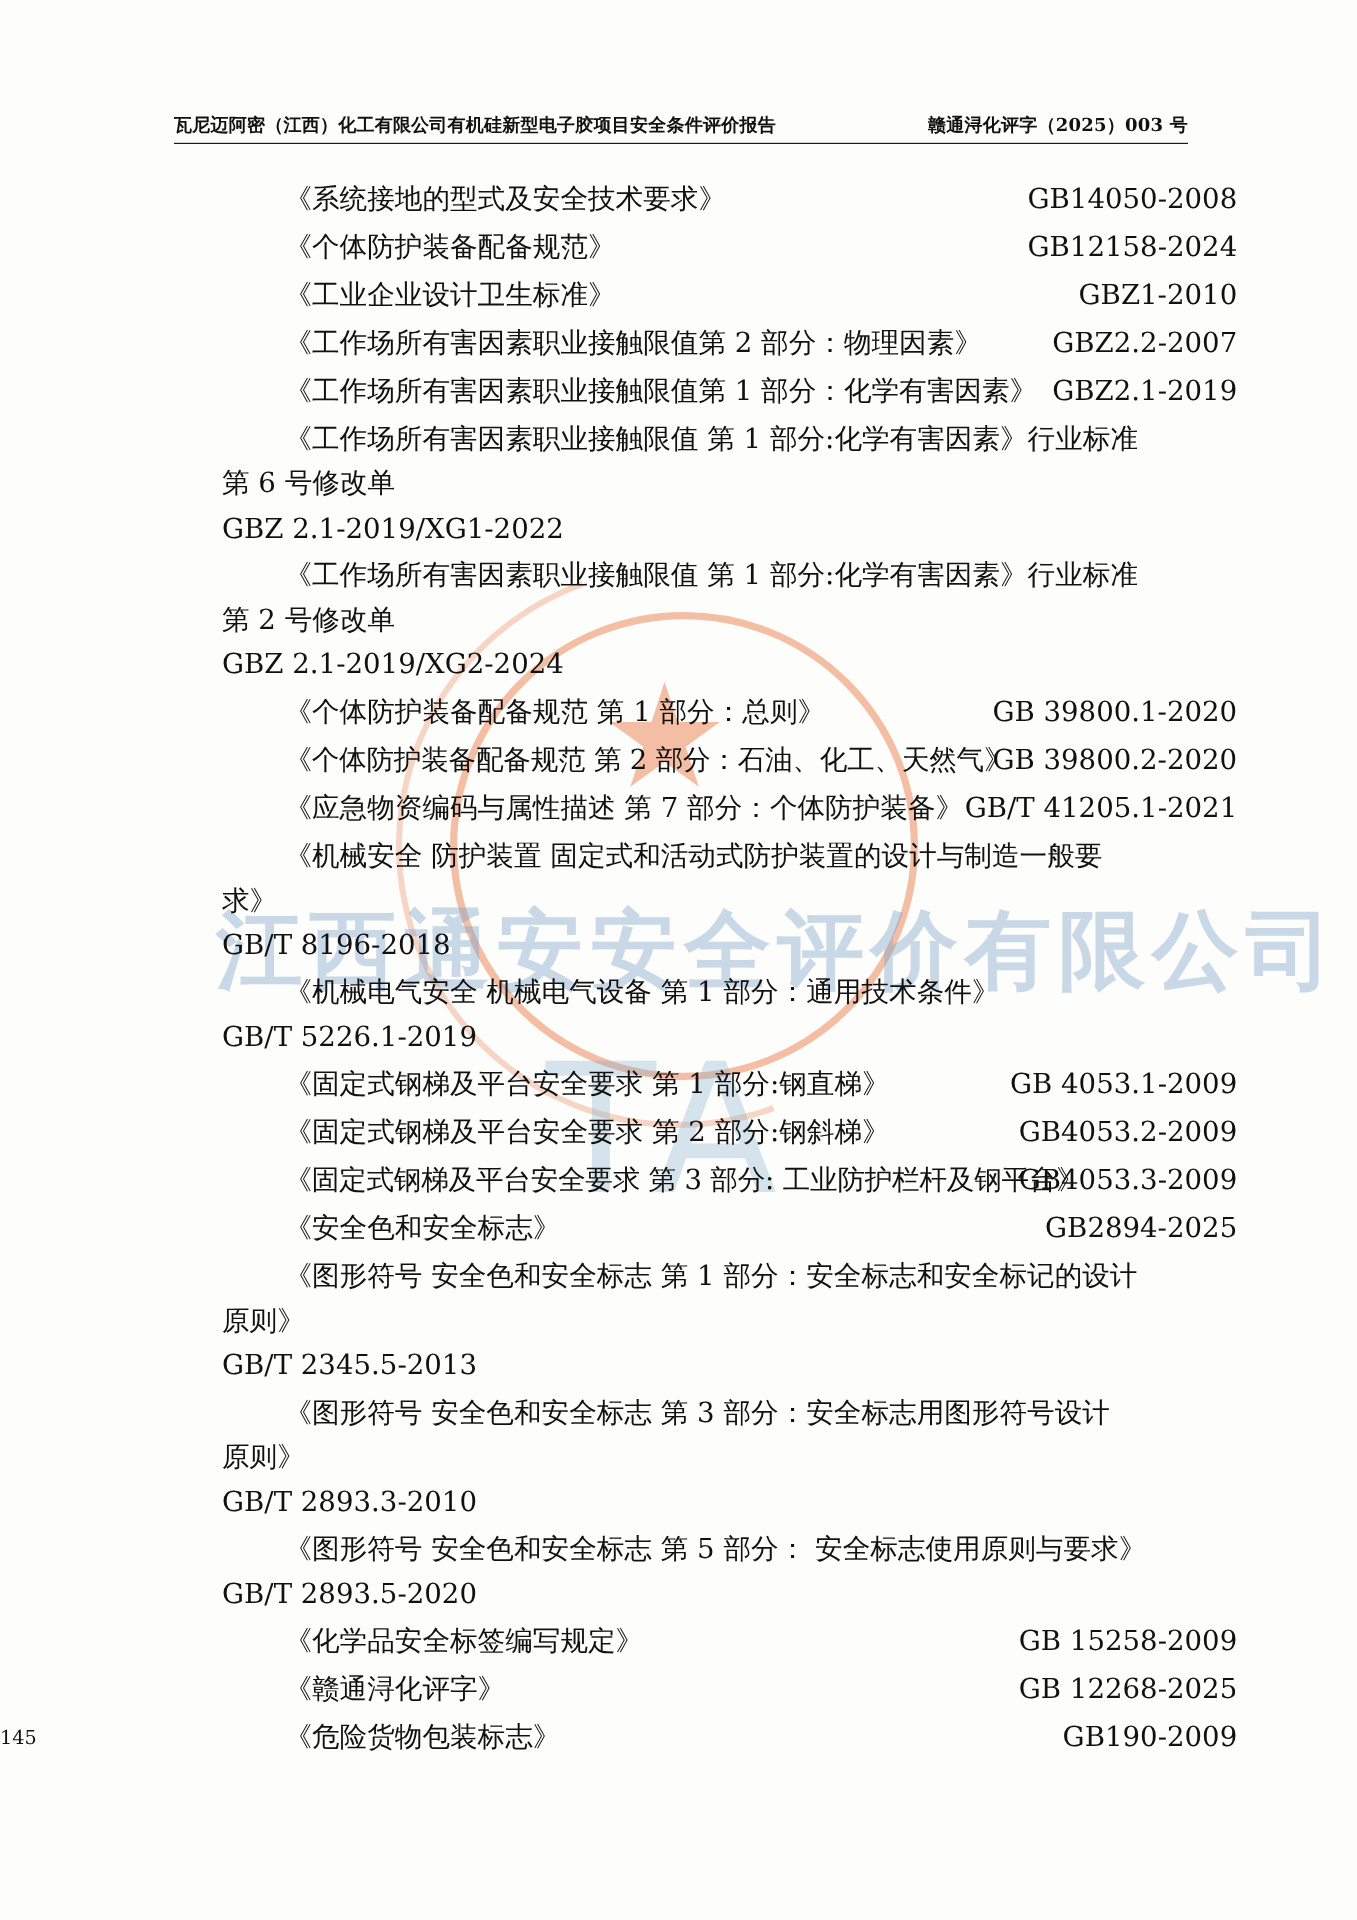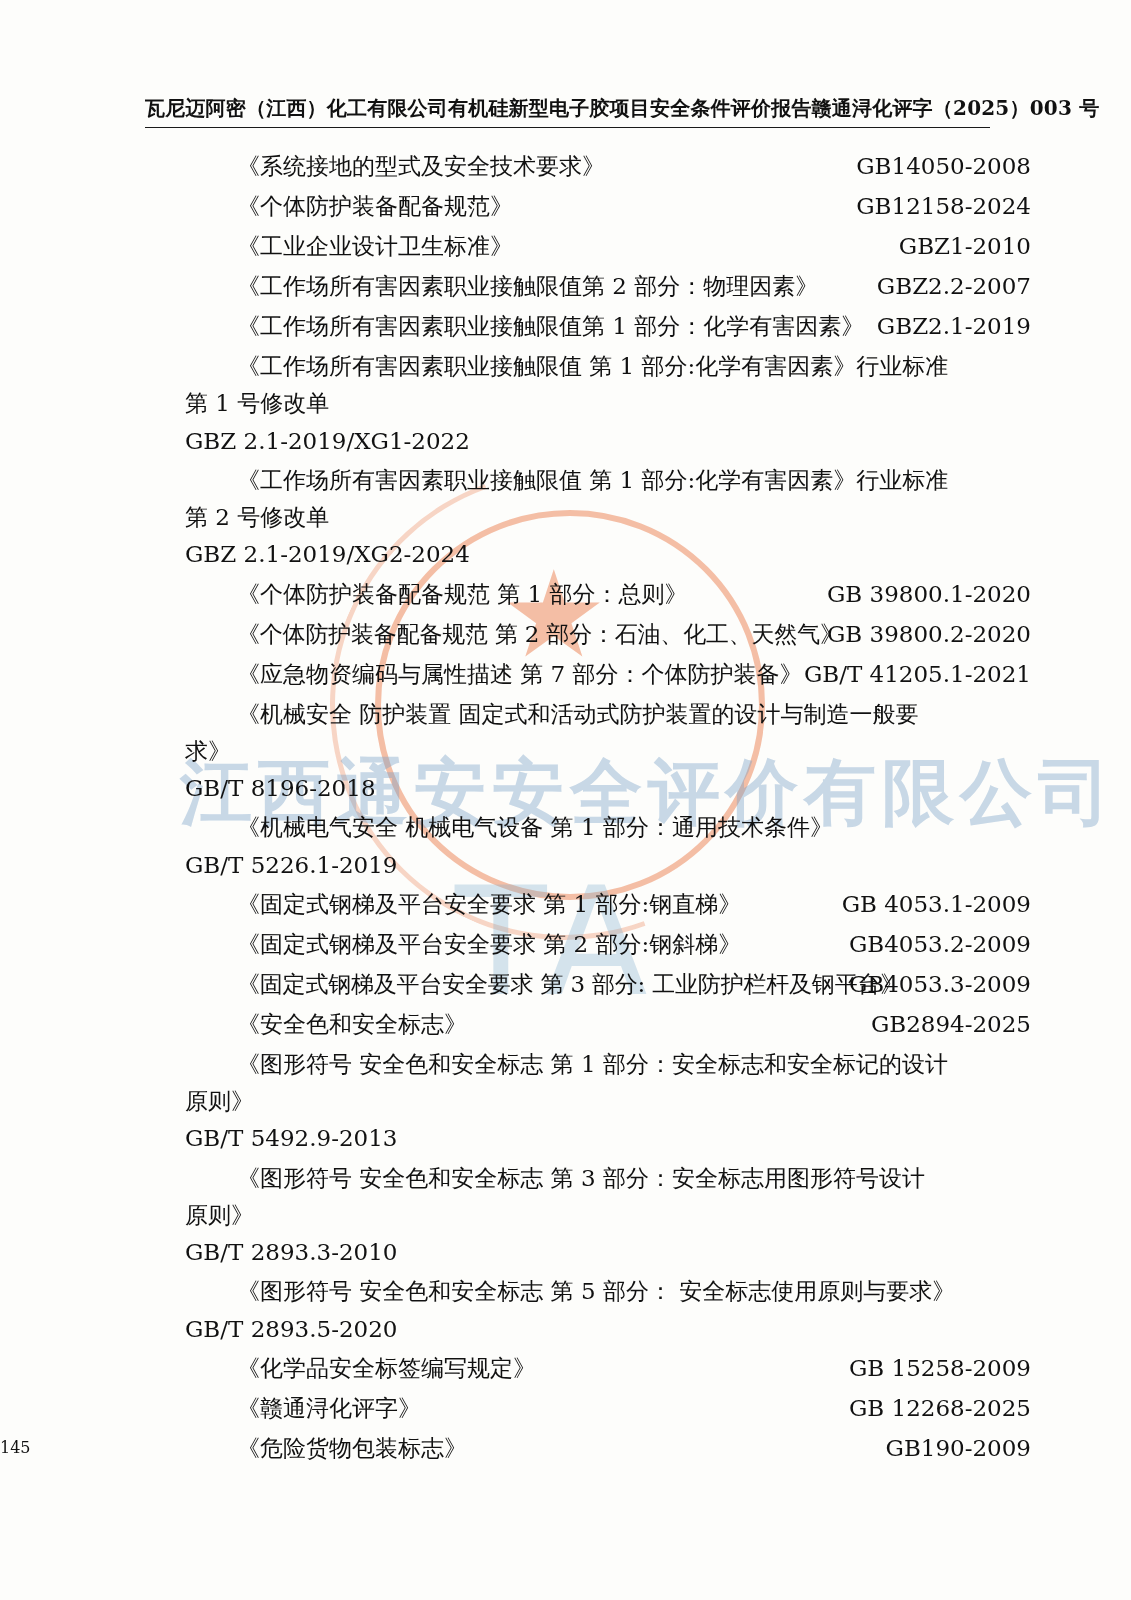--- a/index.html
+++ b/index.html
@@ -19,21 +19,21 @@
 
   
   .header {
     position: absolute;
     left: 145px;
     top: 95px;
     width: 845px;
     display: flex;
     justify-content: space-between;
     align-items: flex-end;
-    font-size: 20px;
+    font-size: 15px;
     font-weight: bold;
     letter-spacing: 0.2px;
     padding-bottom: 5px;
     border-bottom: 1.6px solid #1a1a1a;
     white-space: nowrap;
   }
   .header .h-left { }
   .header .h-right { }
 
   
@@ -200,21 +200,21 @@
       <span class="code">GBZ2.2-2007</span>
     </div>
 
     <div class="row">
       <span class="title">《工作场所有害因素职业接触限值第 1 部分：化学有害因素》</span>
       <span class="code">GBZ2.1-2019</span>
     </div>
 
     <div class="row wrap">
       <span class="title">《工作场所有害因素职业接触限值  第 1 部分:化学有害因素》行业标准</span>
-      <span class="cont-line">第 1 号修改单</span>
+      <span class="cont-line">第 6 号修改单</span>
       <span class="code-line">GBZ 2.1-2019/XG1-2022</span>
     </div>
 
     <div class="row wrap">
       <span class="title">《工作场所有害因素职业接触限值  第 1 部分:化学有害因素》行业标准</span>
       <span class="cont-line">第 2 号修改单</span>
       <span class="code-line">GBZ 2.1-2019/XG2-2024</span>
     </div>
 
     <div class="row">
@@ -259,21 +259,21 @@
     </div>
 
     <div class="row">
       <span class="title">《安全色和安全标志》</span>
       <span class="code">GB2894-2025</span>
     </div>
 
     <div class="row wrap">
       <span class="title">《图形符号  安全色和安全标志  第 1 部分：安全标志和安全标记的设计</span>
       <span class="cont-line">原则》</span>
-      <span class="code-line">GB/T 5492.9-2013</span>
+      <span class="code-line">GB/T 2345.5-2013</span>
     </div>
 
     <div class="row wrap">
       <span class="title">《图形符号   安全色和安全标志   第 3 部分：安全标志用图形符号设计</span>
       <span class="cont-line">原则》</span>
       <span class="code-line">GB/T 2893.3-2010</span>
     </div>
 
     <div class="row wrap">
       <span class="title">《图形符号 安全色和安全标志 第 5 部分： 安全标志使用原则与要求》</span>

